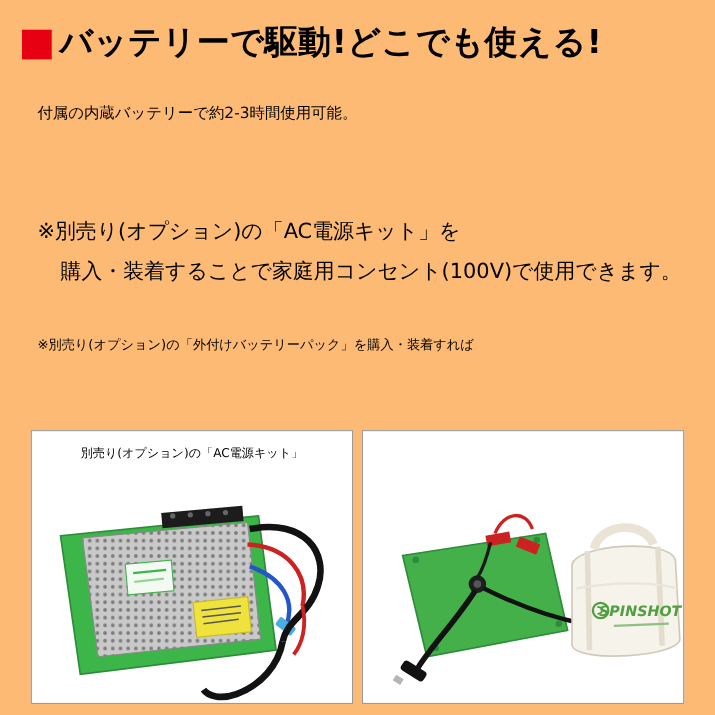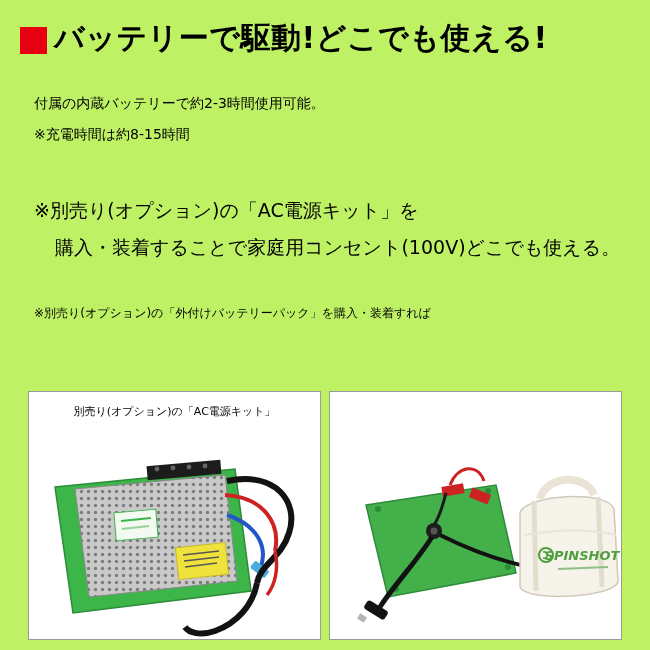--- a/index.html
+++ b/index.html
@@ -1,17 +1,17 @@
 <!DOCTYPE html>
 <html><head>
 <meta charset="utf-8">
 <style>
   html,body{margin:0;padding:0;background:#fff;}
   .page{
-    position:relative;width:650px;height:650px;background:#bef264;
+    position:relative;width:650px;height:650px;background:#fdba74;
     font-family:"DejaVu Sans",sans-serif;color:#000;overflow:hidden;
   }
   .heading{
     position:absolute;top:18px;left:20px;display:flex;align-items:center;gap:7px;
   }
   .heading .bullet{
     width:27px;height:27px;background:#e60012;flex:0 0 auto;margin-top:3px;
   }
   .heading .txt{
     font-size:30px;font-weight:bold;letter-spacing:0.5px;white-space:nowrap;
@@ -40,26 +40,25 @@
 
 <div class="page">
 
   <div class="heading">
     <span class="bullet"></span>
     <span class="txt">バッテリーで駆動!どこでも使える!</span>
   </div>
 
   <div class="para intro">
     <span class="line">付属の内蔵バッテリーで約2-3時間使用可能。</span>
-    <span class="line">※充電時間は約8-15時間</span>
   </div>
 
   <div class="para acnote">
     <span class="line">※別売り(オプション)の「AC電源キット」を</span>
-    <span class="line indent">購入・装着することで家庭用コンセント(100V)どこでも使える。</span>
+    <span class="line indent">購入・装着することで家庭用コンセント(100V)で使用できます。</span>
   </div>
 
   <div class="para batnote">
     <span class="line">※別売り(オプション)の「外付けバッテリーパック」を購入・装着すれば</span>
   </div>
 
   <div class="optbox left">
     <div class="caption">別売り(オプション)の「AC電源キット」</div>
     <div class="photo">
       <svg viewBox="0 0 291 208" width="291" height="208">

